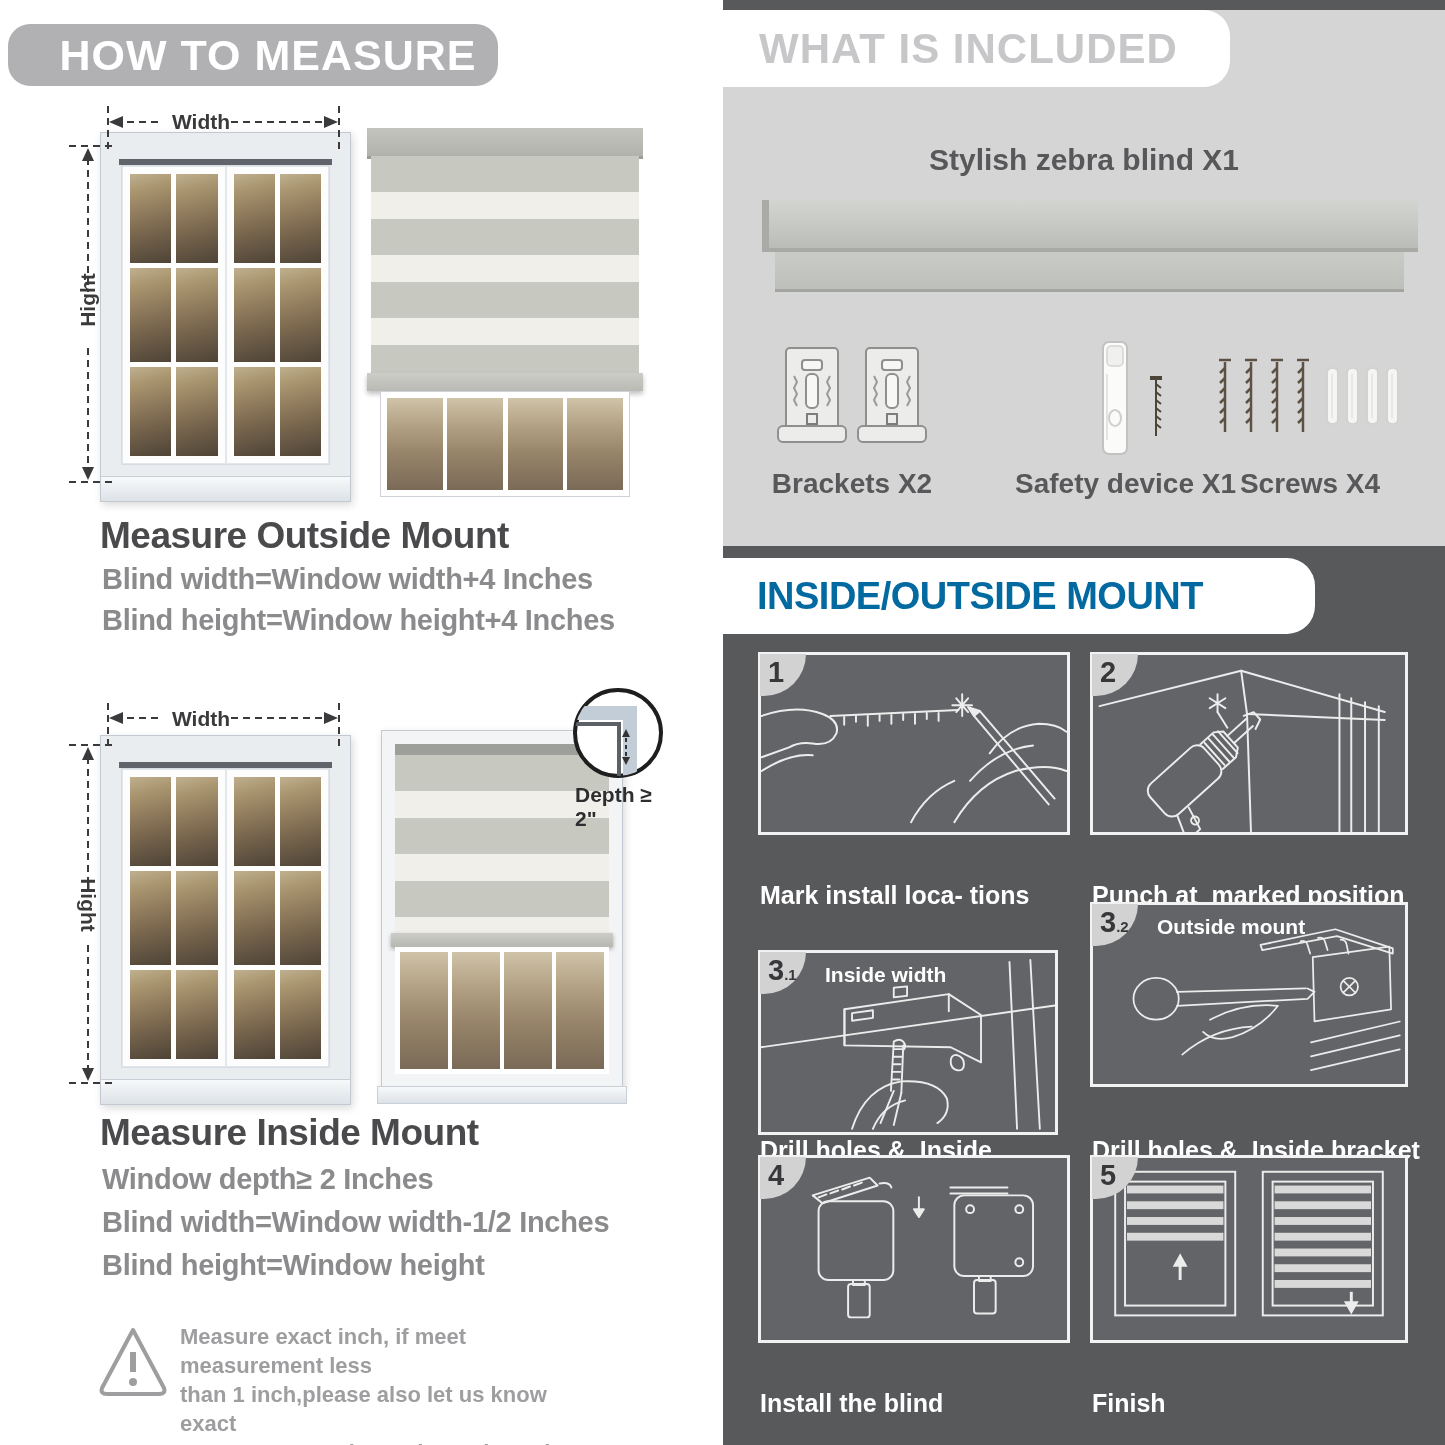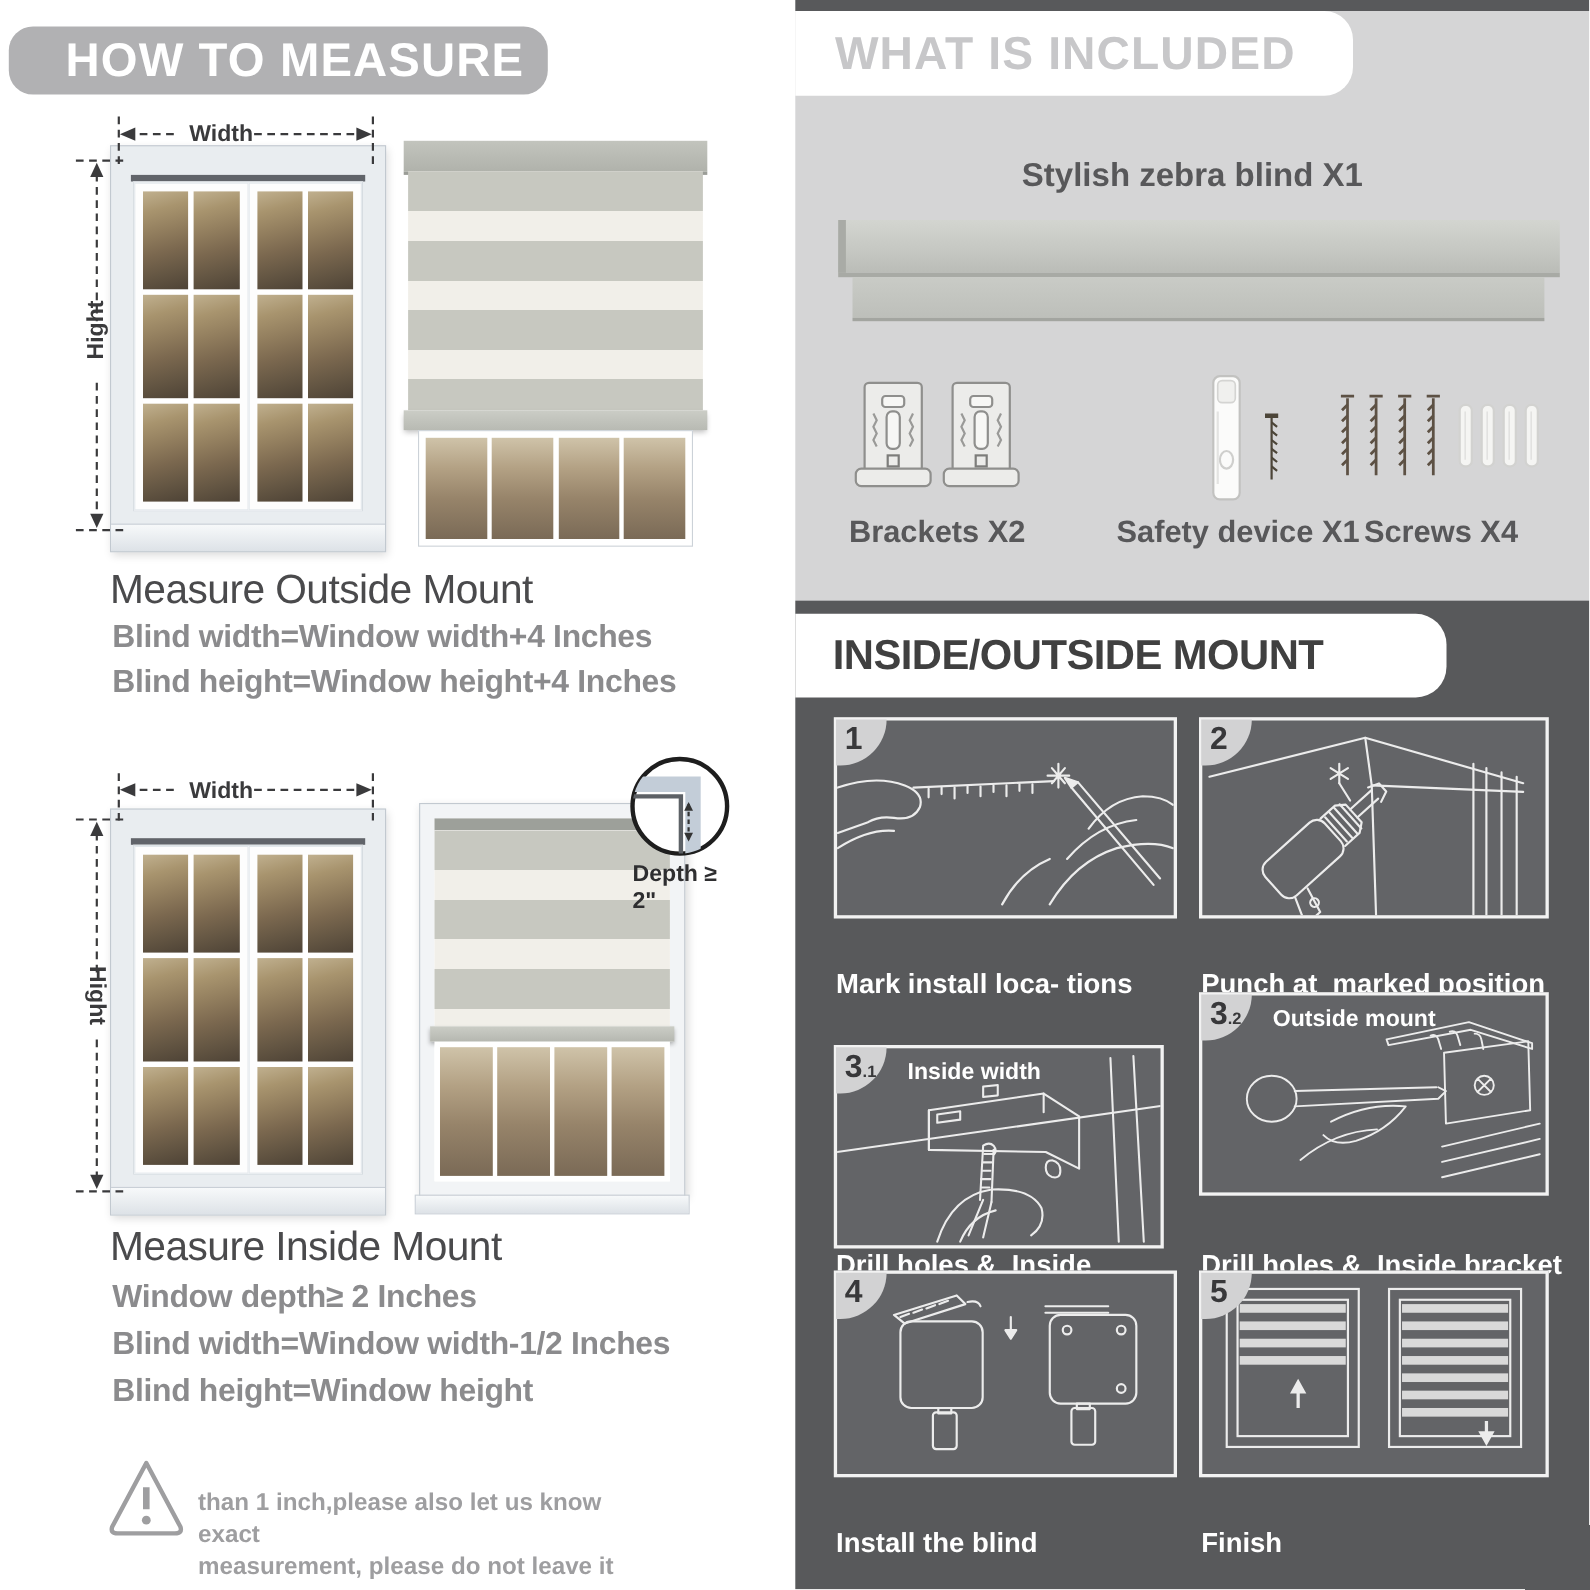--- a/index.html
+++ b/index.html
@@ -5,21 +5,21 @@
   html,body{margin:0;padding:0;background:#fff;}
   #stage{position:relative;width:1445px;height:1445px;background:#ffffff;
          font-family:"Liberation Sans",sans-serif;overflow:hidden;}
   .abs{position:absolute;}
 
   
   .howto-band{position:absolute;left:8px;top:24px;width:490px;height:62px;
     background:#b1b1b3;border-radius:22px;color:#fff;font-size:43px;font-weight:800;
     letter-spacing:1px;line-height:62px;padding-left:30px;box-sizing:border-box;text-align:center;}
 
-  .h-measure{position:absolute;font-size:37px;font-weight:400;color:#4a4a4c;letter-spacing:-.5px;}
+  .h-measure{position:absolute;font-size:37px;font-weight:700;color:#4a4a4c;letter-spacing:-.5px;}
   .sub-line{position:absolute;font-size:29px;font-weight:700;color:#8b8b8d;letter-spacing:-.3px;}
   .warn-text{position:absolute;left:180px;top:1322px;width:410px;font-size:22px;
     font-weight:700;color:#9e9ea0;line-height:29px;}
 
   
   .win{position:absolute;background:#e9edf0;border:1px solid #c2c9d0;
        box-shadow:2px 3px 8px rgba(0,0,0,.15);}
   .win .head-track{position:absolute;left:18px;right:18px;top:26px;height:6px;background:#61646a;}
   .win .sash-area{position:absolute;left:20px;right:20px;top:32px;bottom:36px;
        background:#fff;border:1px solid #d6dce1;display:flex;}
@@ -78,21 +78,21 @@
        border-bottom:4px solid #a8aaa5;box-sizing:border-box;}
   .headrail::before{content:"";position:absolute;left:0;top:0;width:7px;height:100%;background:#a9aba6;}
   .headrail-lip{position:absolute;left:775px;top:252px;width:629px;height:40px;
        background:linear-gradient(180deg,#c9cbc6,#bdbfba);border-bottom:3px solid #a3a5a0;box-sizing:border-box;}
   .item-label{position:absolute;top:128px;left:0;width:100%;text-align:center;
        font-size:28px;font-weight:700;color:#58585a;}
   .item-group{position:absolute;top:340px;height:170px;}
 
   .mount-dark{position:absolute;left:723px;top:546px;width:722px;height:899px;background:#58595b;}
   .mount-band{position:absolute;left:723px;top:558px;width:592px;height:76px;background:#fff;
-       border-radius:0 28px 28px 0;color:#404040;font-size:38px;font-weight:800;letter-spacing:-.5px;
+       border-radius:0 28px 28px 0;color:#0369a1;font-size:38px;font-weight:800;letter-spacing:-.5px;
        line-height:76px;padding-left:34px;box-sizing:border-box;}
 
   .step-panel{position:absolute;background:#636467;border:3px solid #f2f2f2;box-sizing:border-box;}
   .step-badge{position:absolute;left:-1px;top:-1px;width:46px;height:42px;background:#d2d2d3;
        border-radius:0 0 46px 0;color:#38383a;font-weight:800;font-size:29px;
        padding:2px 0 0 8px;box-sizing:border-box;}
   .step-badge .sub{font-size:15px;font-weight:800;}
   .step-inlabel{position:absolute;left:64px;top:10px;font-size:21px;font-weight:700;color:#fff;}
   .step-caption{position:absolute;font-size:25px;font-weight:700;color:#fff;white-space:pre-wrap;margin-top:36px;}
   .lineart{width:100%;height:100%;}
@@ -262,21 +262,21 @@
     <div class="sub-line" style="left:102px;top:1163px;">Window depth≥ 2 Inches</div>
     <div class="sub-line" style="left:102px;top:1206px;">Blind width=Window width-1/2 Inches</div>
     <div class="sub-line" style="left:102px;top:1249px;">Blind height=Window height</div>
 
     <svg class="abs" style="left:96px;top:1322px;" width="74" height="78" viewBox="0 0 74 78">
       <path d="M37,8 L68,66 Q70,72 63,72 L11,72 Q4,72 6,66 Z" fill="none" stroke="#9e9ea0" stroke-width="4" stroke-linejoin="round"></path>
       <line x1="37" y1="30" x2="37" y2="50" stroke="#9e9ea0" stroke-width="6"></line>
       <circle cx="37" cy="60" r="4" fill="#9e9ea0"></circle>
     </svg>
     <div class="warn-text">
-      <br>
+      <span>Measure exact inch, if meet measurement less</span><br>
       <span>than 1 inch,please also let us know exact</span><br>
       <span>measurement, please do not leave it</span>
     </div>
   </div>
 
   <div>
 
     <div class="rp-top-strip"></div>
     <div class="rp-light"></div>
 

